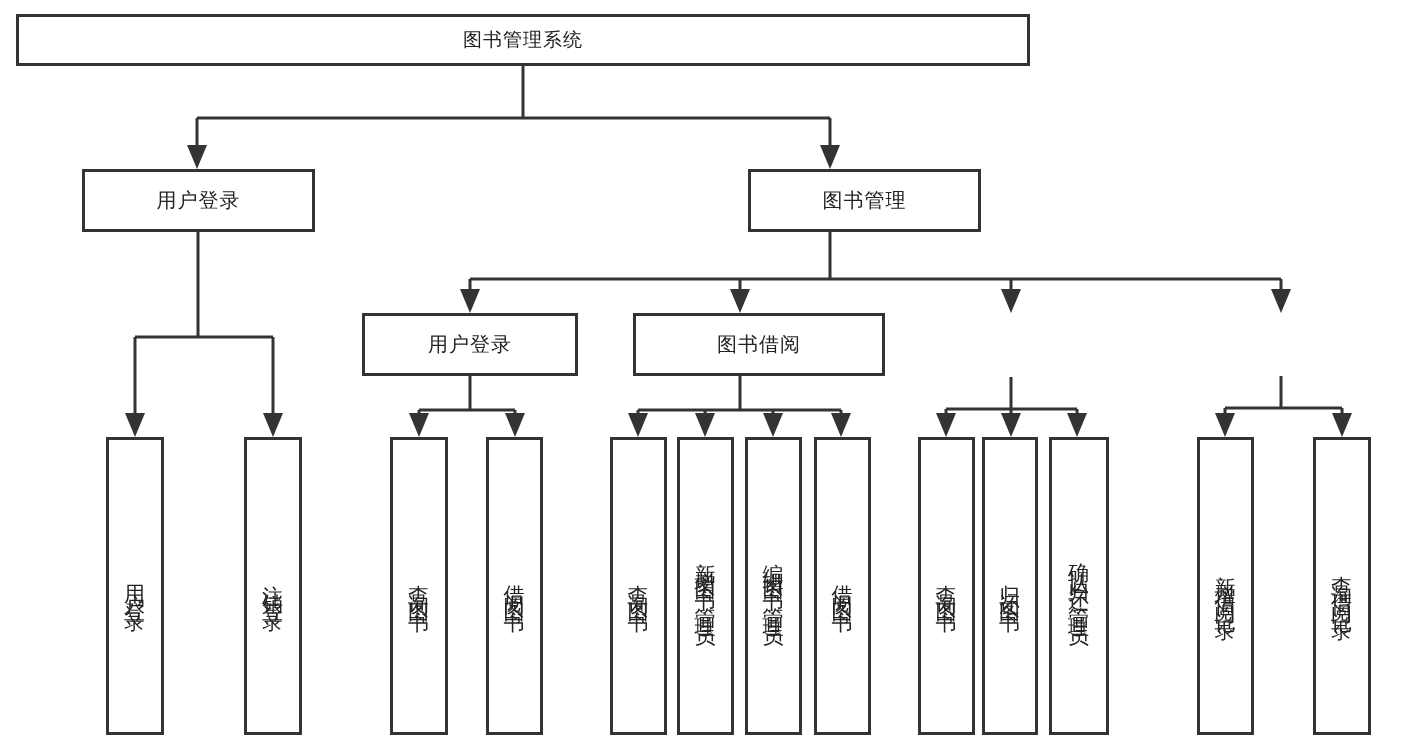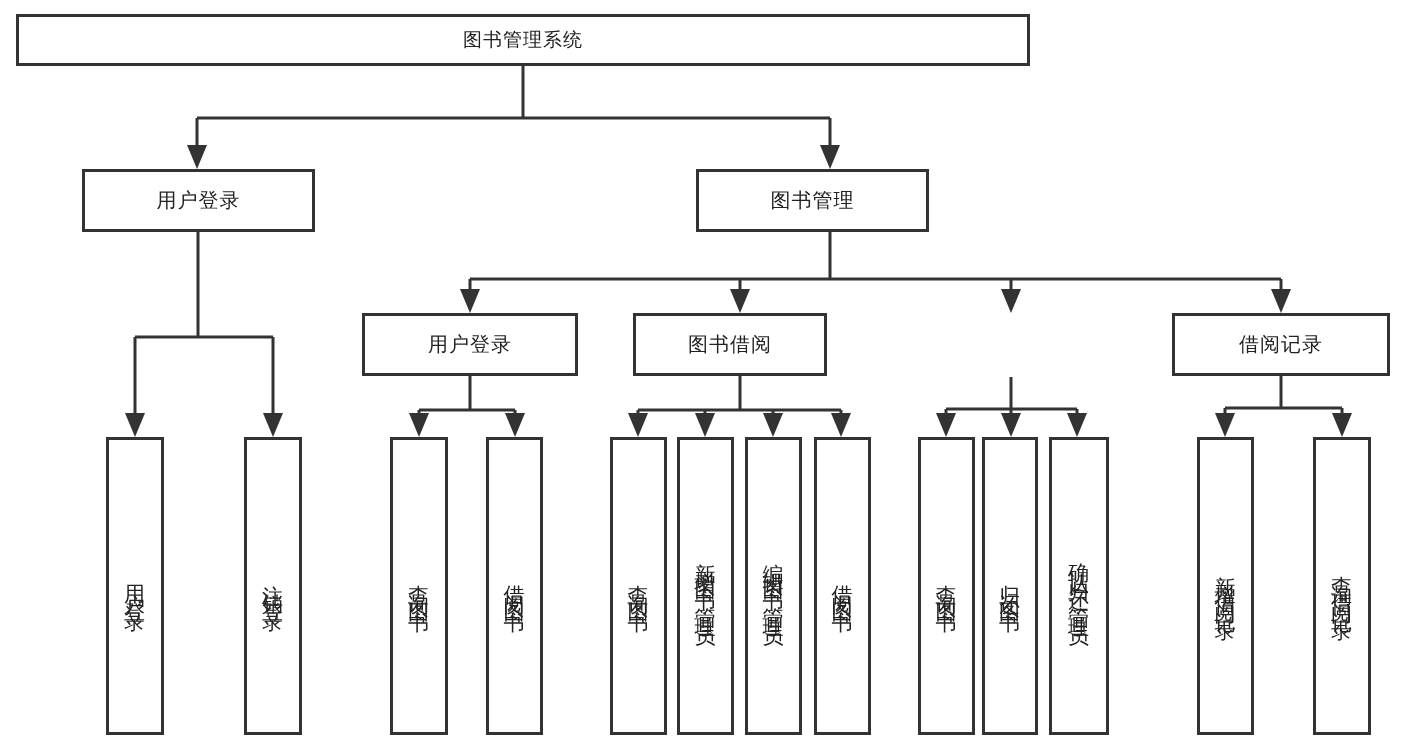--- a/index.html
+++ b/index.html
@@ -106,32 +106,29 @@
     <polygon points="1332,413 1352,413 1342,437"></polygon>
   </svg>
 
   <div class="node" style="left:16px; top:14px; width:1014px; height:52px;">
     <span class="h-label root-label">图书管理系统</span>
   </div>
 
   <div class="node" style="left:82px; top:169px; width:233px; height:63px;">
     <span class="h-label">用户登录</span>
   </div>
-  <div class="node" style="left:696px; top:169px; width:233px; height:63px;">
+  <div class="node" style="left:748px; top:169px; width:233px; height:63px;">
     <span class="h-label">图书管理</span>
   </div>
 
   <div class="node" style="left:362px; top:313px; width:216px; height:63px;">
     <span class="h-label">用户登录</span>
   </div>
-  <div class="node" style="left:633px; top:313px; width:194px; height:63px;">
+  <div class="node" style="left:633px; top:313px; width:252px; height:63px;">
     <span class="h-label">图书借阅</span>
-  </div>
-  <div class="node" style="left:1172px; top:313px; width:218px; height:63px;">
-    <span class="h-label">借阅记录</span>
   </div>
 
   <div class="node" style="left:106px; top:437px; width:58px; height:298px;">
     <span class="v-label">用户登录</span>
   </div>
   <div class="node" style="left:244px; top:437px; width:58px; height:298px;">
     <span class="v-label">注销登录</span>
   </div>
 
   <div class="node" style="left:390px; top:437px; width:58px; height:298px;">

